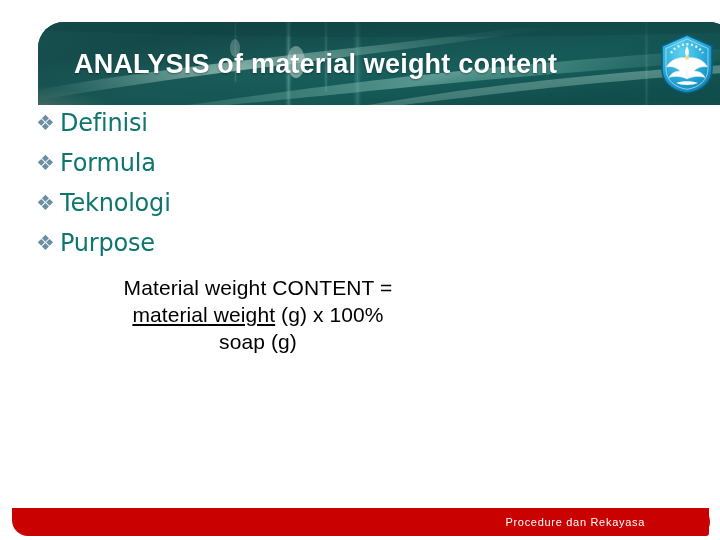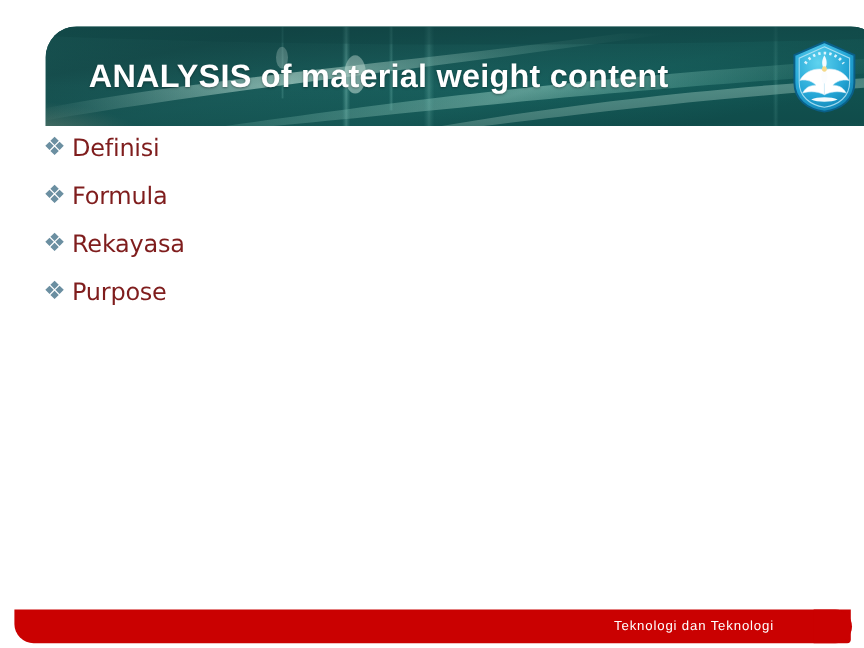--- a/index.html
+++ b/index.html
@@ -80,22 +80,22 @@
     width: 24px;
     flex: 0 0 24px;
     font-size: 21px;
     line-height: 1;
     color: #6b8fa1;
     text-align: left;
     position: relative;
     top: -1px;
   }
   .bullet-label {
-    font-size: 20px;
-    color: #7f1d1d;
+    font-size: 24px;
+    color: #0f766e;
     font-family: "DejaVu Sans", sans-serif;
     font-weight: 400;
     letter-spacing: -0.2px;
     line-height: 1;
   }
 
   
   .formula {
     position: absolute;
     left: 48px;
@@ -250,27 +250,32 @@
     <div class="bullet-item">
       <span class="bullet-mark">❖</span>
       <span class="bullet-label">Definisi</span>
     </div>
     <div class="bullet-item">
       <span class="bullet-mark">❖</span>
       <span class="bullet-label">Formula</span>
     </div>
     <div class="bullet-item">
       <span class="bullet-mark">❖</span>
-      <span class="bullet-label">Rekayasa</span>
+      <span class="bullet-label">Teknologi</span>
     </div>
     <div class="bullet-item">
       <span class="bullet-mark">❖</span>
       <span class="bullet-label">Purpose</span>
     </div>
   </div>
 
+  <div class="formula">
+    <div class="formula-line formula-line-1">Material weight CONTENT =</div>
+    <div class="formula-line formula-line-2"><span class="numerator">material weight</span><span> (g) x 100%</span></div>
+    <div class="formula-line formula-line-3">soap (g)</div>
+  </div>
 
   <div class="footer-bar">
     <div class="footer-cap"></div>
-    <div class="footer-text">Teknologi dan Teknologi</div>
+    <div class="footer-text">Procedure dan Rekayasa</div>
   </div>
 
 </div>
 
 </body></html>

